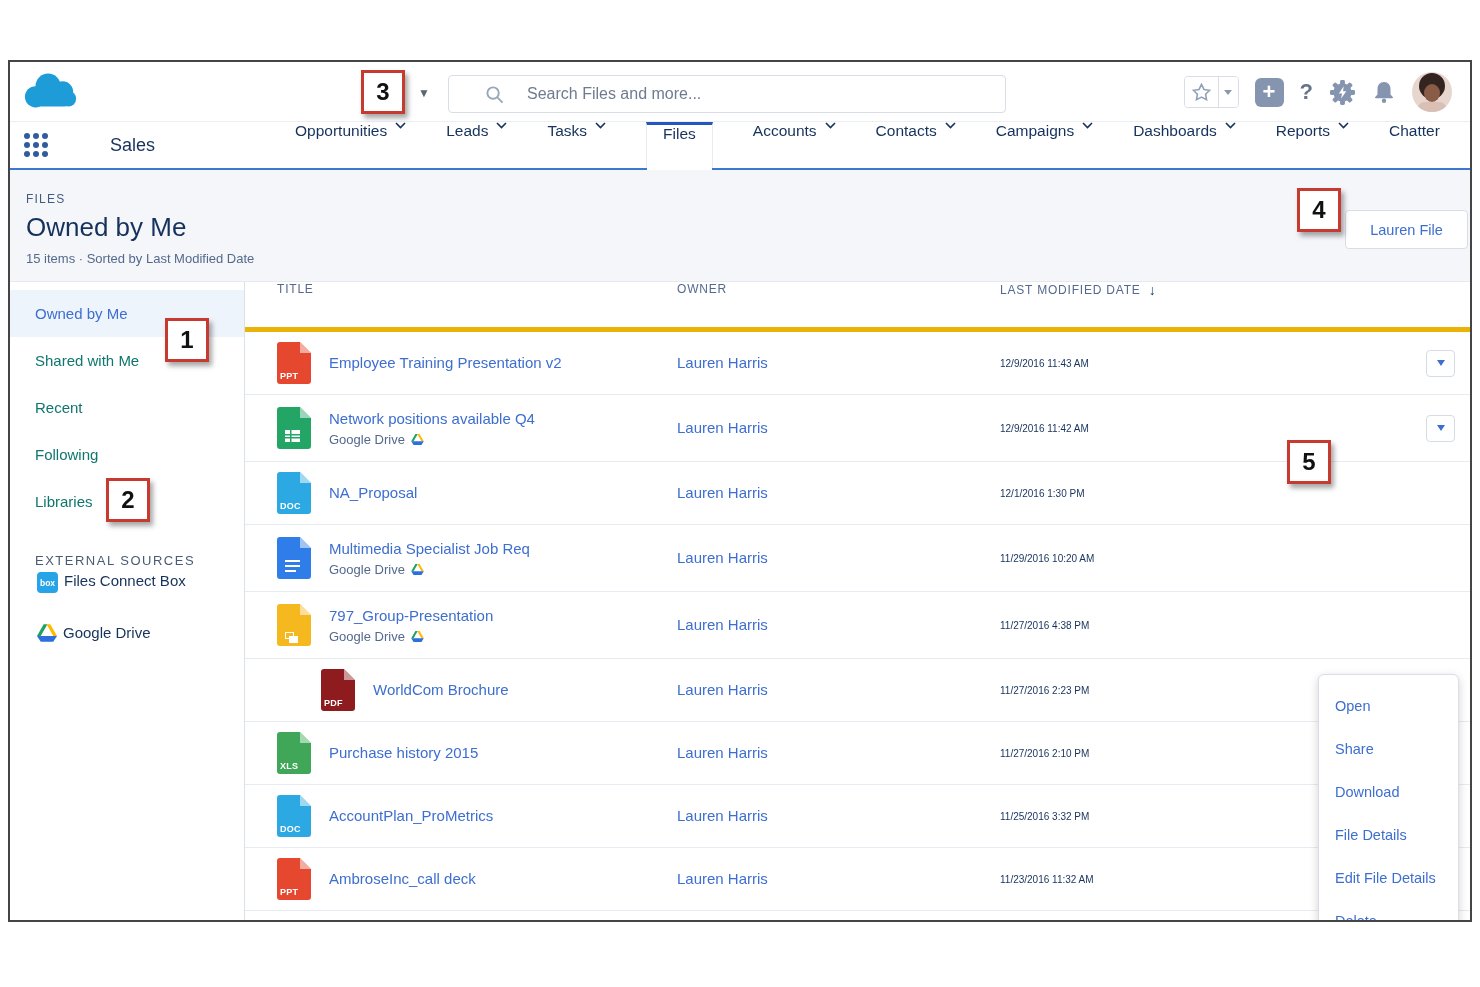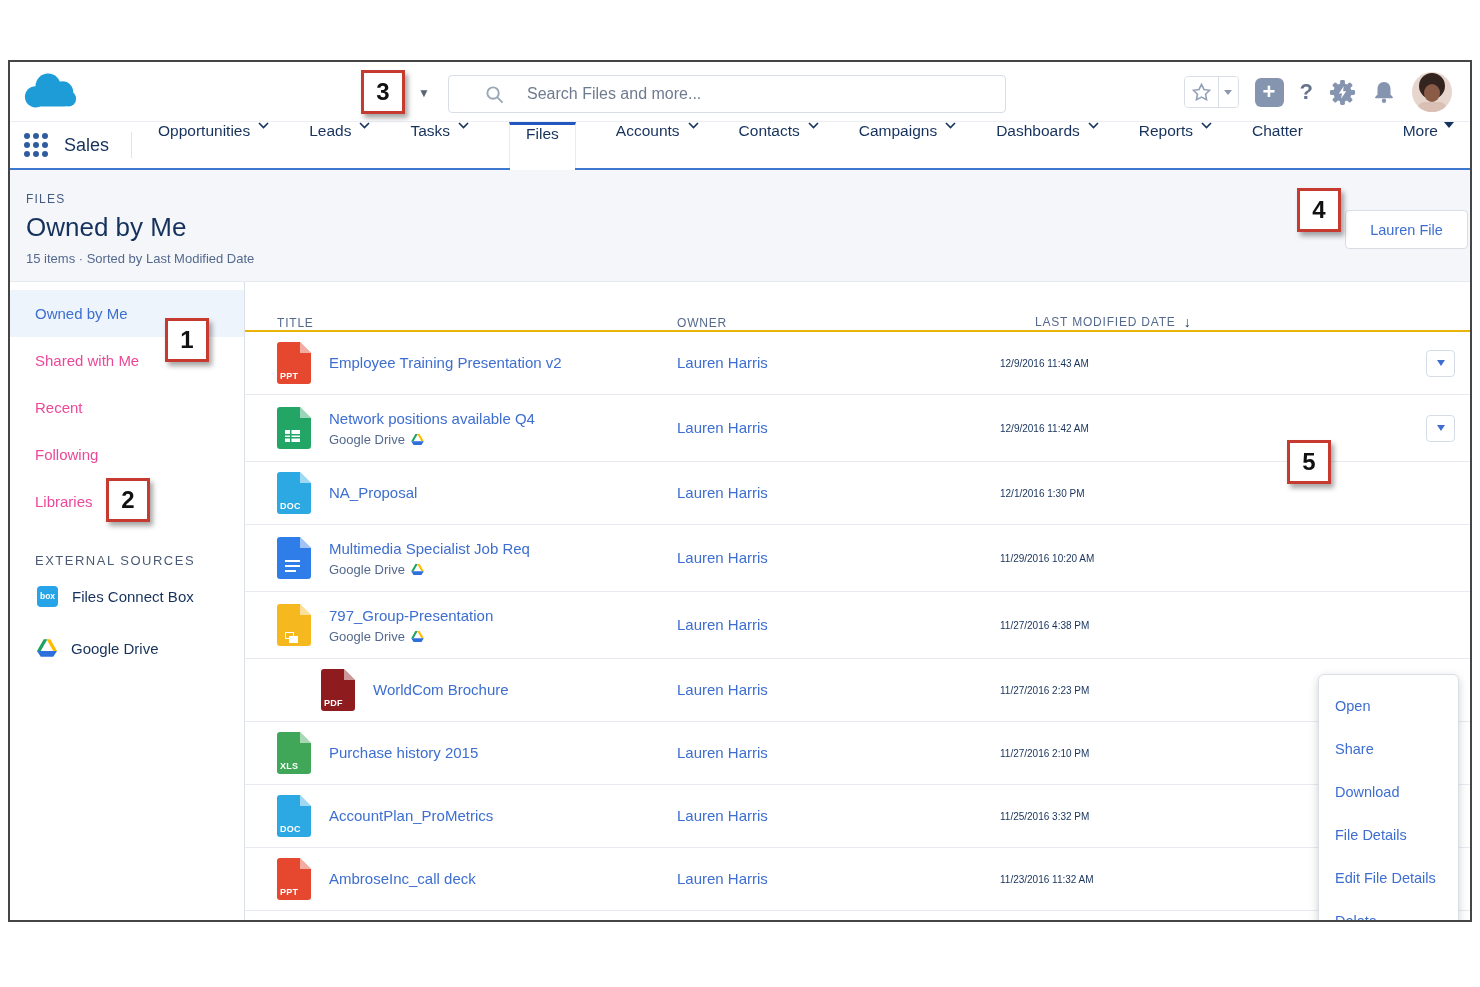--- a/index.html
+++ b/index.html
@@ -21,21 +21,21 @@
   .fav-star { width:33px; display:flex; align-items:center; justify-content:center; background:#fff; }
   .fav-caret { width:20px; display:flex; align-items:center; justify-content:center; border-left:1px solid #d8dde6; background:#fff; }
   .tri-down { width:0; height:0; border-left:4px solid transparent; border-right:4px solid transparent; border-top:5px solid #8a99ad; }
   .plus-btn { width:29px; height:29px; border-radius:6px; background:#8595AF; color:#fff; font-size:22px;
               font-weight:bold; display:flex; align-items:center; justify-content:center; line-height:1; }
   .help-q { font-size:22px; font-weight:bold; color:#66738C; }
   .avatar { width:40px; height:40px; border-radius:50%; overflow:hidden; }
 
   
   .navbar { position:relative; height:48px; background:#fff; display:flex; align-items:stretch;
-            border-bottom:2px solid #3E77D0; padding-left:14px; }
+            border-bottom:2px solid #3E77D0; padding-left:14px;gap:46px; }
   .waffle { display:grid; grid-template-columns:repeat(3,6px); grid-template-rows:repeat(3,6px);
             gap:3px; align-self:center; margin-right:16px; }
   .waffle i { width:6px; height:6px; border-radius:50%; background:#2F5C9E; }
   .app-name { align-self:center; font-size:18px; color:#16325C; margin-right:22px; }
   .nav-div { align-self:center; width:1px; height:26px; background:#dfe3ea; margin-right:26px; }
   .tabs { display:flex; align-items:stretch; gap:40px; flex:1; padding-right:16px; }
   .tab { display:flex; gap:8px; font-size:15.5px; color:#16325C; cursor:pointer; position:relative; }
   .tab.active { background:#fff; border-top:3px solid #2356BE; border-left:1px solid #e8ebf0; border-right:1px solid #e8ebf0; padding:0 16px; }
   .tab.active::after { content:''; position:absolute; left:0; right:0; bottom:-2px; height:2px; background:#fff; }
   .tab.more { margin-left:auto; gap:6px; }
@@ -47,33 +47,33 @@
   .page-title { font-size:26px; color:#16325C; margin-bottom:8px; }
   .page-meta { font-size:13px; color:#54698D; }
   .upload-btn { position:absolute; left:1335px; top:40px; width:123px; height:39px; background:#fff;
                 border:1px solid #d8dde6; border-radius:4px; color:#3d6ed0; font-size:14.5px;
                 display:flex; align-items:center; justify-content:center; cursor:pointer;
                 font-family:"Liberation Sans", sans-serif; }
 
   
   .body { position:relative; display:flex; height:640px; background:#fff; }
   .sidebar { width:235px; border-right:1px solid #dce1e9; padding-top:8px; flex-shrink:0; }
-  .side-item { height:47px; display:flex; align-items:center; padding-left:25px; font-size:15px; color:#ec4899; cursor:pointer; }
+  .side-item { height:47px; display:flex; align-items:center; padding-left:25px; font-size:15px; color:#0f766e; cursor:pointer; }
   .side-item.selected { background:#EEF4FB; color:#3d6ed0; }
   .ext-heading { margin-top:28px; padding-left:25px; font-size:13px; letter-spacing:1.5px; color:#4a5a74; }
-  .ext-item { height:48px; display:flex; align-items:center; gap:14px; padding-left:27px; font-size:15px; color:#16325C; cursor:pointer; margin-top:4px; }
+  .ext-item { height:48px; display:flex; gap:6px; padding-left:27px; font-size:15px; color:#16325C; cursor:pointer; margin-top:4px; }
   .box-logo { width:21px; height:21px; border-radius:4px; background:#27A3E7; color:#fff; font-size:8.5px;
               font-weight:bold; display:flex; align-items:center; justify-content:center; }
 
   .main { flex:1; display:flex; flex-direction:column; }
-  .thead { display:flex; align-items:flex-end; height:50px; padding-left:32px; border-bottom:2px solid #eab308;
+  .thead { display:flex; align-items:flex-start; height:50px; padding-left:32px; border-bottom:5px solid #eab308;
            font-size:12px; letter-spacing:.8px; color:#54698D; }
   .h-title { width:400px; }
   .h-owner { width:323px; }
-  .h-date { flex:1; display:flex; align-items:center; gap:8px;margin-left:35px; }
+  .h-date { flex:1; display:flex; align-items:center; gap:8px; }
   .sort-arrow { font-size:14px; color:#16325C; font-weight:bold; }
 
   .row { display:flex; align-items:center; height:63px; border-bottom:1px solid #e7ebf1; padding-left:32px; }
   .row.tall { height:67px; }
   .c-title { width:400px; display:flex; align-items:center; gap:18px; }
   .c-owner { width:323px; }
   .c-date { flex:1; font-size:10px; color:#16325C; }
   .c-action { width:62px; display:flex; justify-content:flex-end; padding-right:15px; }
   .flink { color:#3d6ed0; font-size:15px; text-decoration:none; cursor:pointer; }
   .sub-src { margin-top:4px; font-size:13px; color:#54698D; display:flex; align-items:center; gap:6px; }

